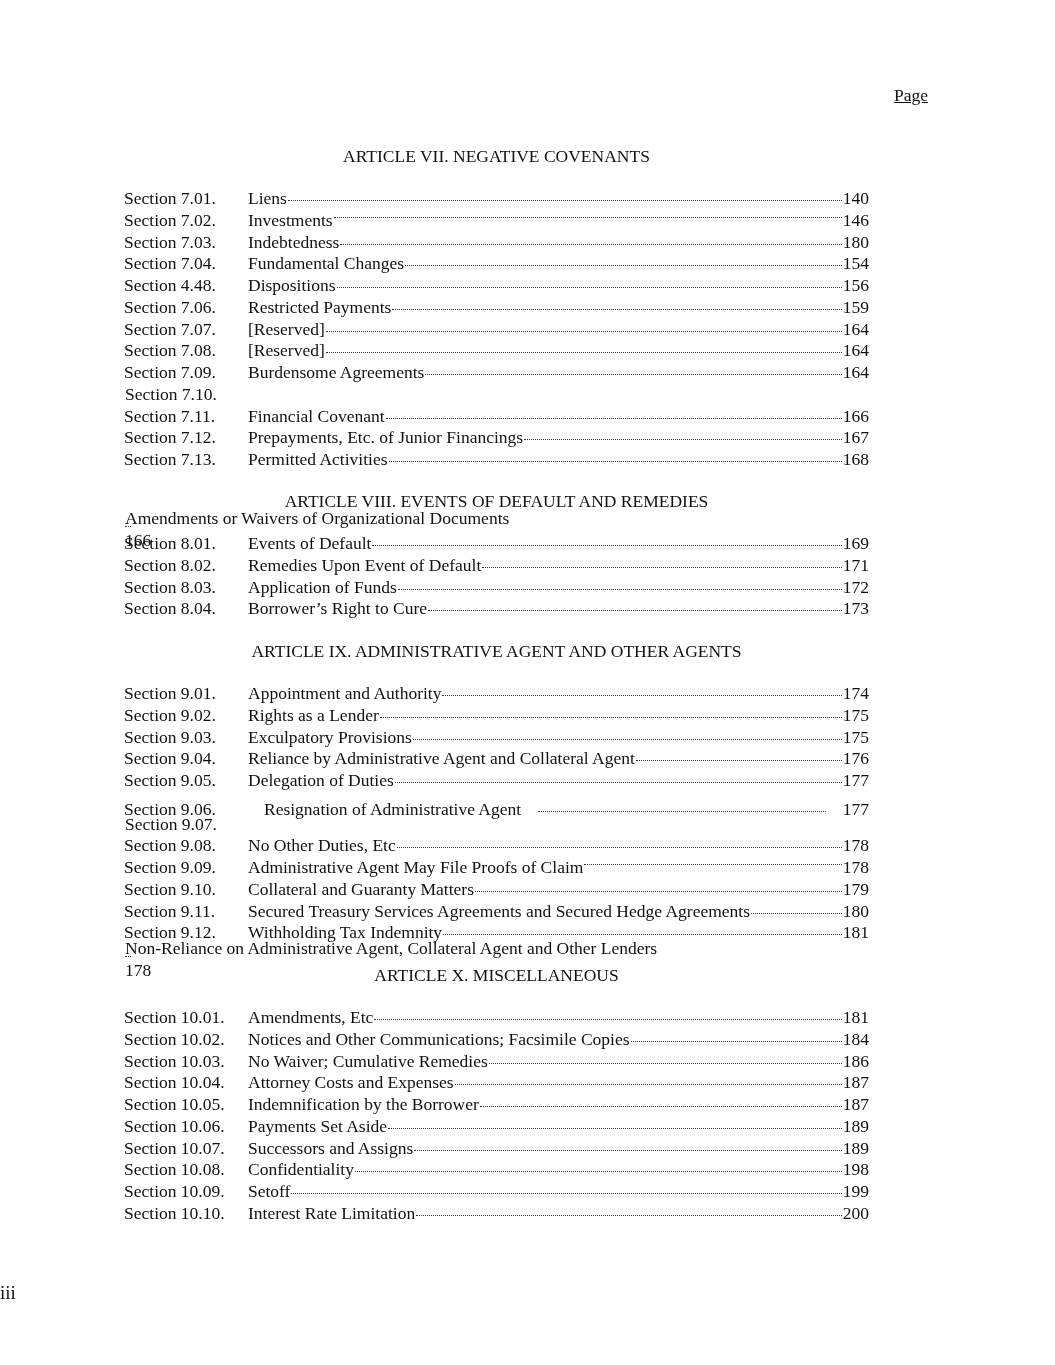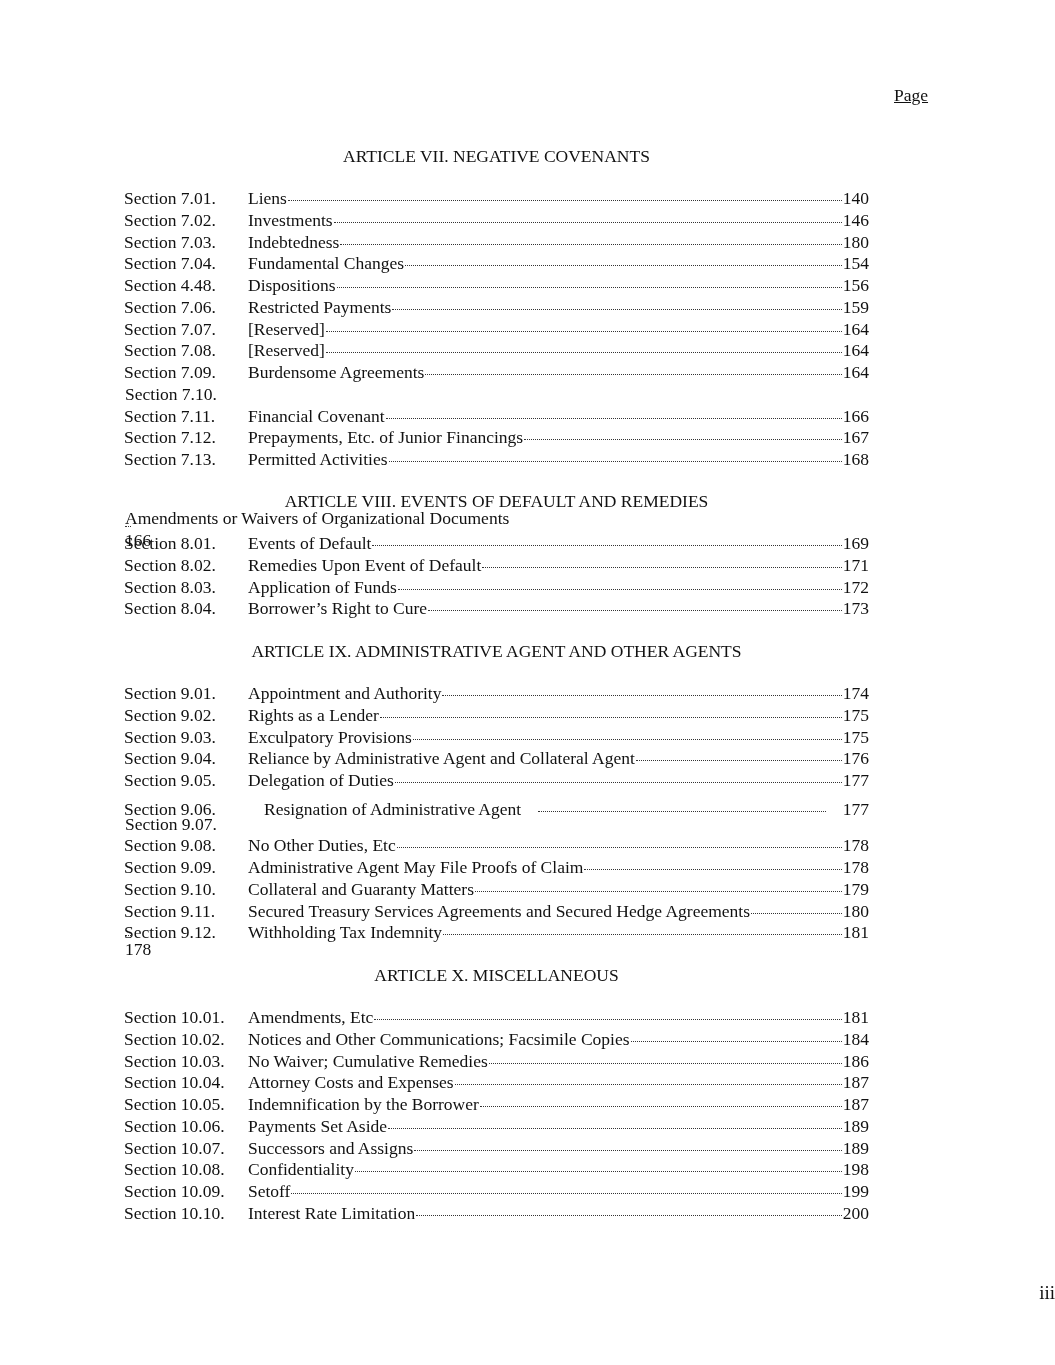--- a/index.html
+++ b/index.html
@@ -23,37 +23,37 @@
   }
   .sec-num { width: 124px; flex: 0 0 124px; }
   .sec-title { flex: 0 0 auto; }
   .leader {
     flex: 1 1 auto; border-bottom: 1px dotted #333; margin: 0 1px;
     height: 0; position: relative; top: -3px; min-width: 6px;
   }
   .page-num { flex: 0 0 auto; text-align: right; min-width: 26px; }
   .footer-page {
     position: absolute; left: 0; width: 1055px; top: 1282px;
-    text-align: right; font-size: 19px; line-height: 22px;
+    text-align: left; font-size: 19px; line-height: 22px;
   }
 </style>
 </head>
 <body>
 
 <div class="page-label">Page</div>
 
 <div id="toc-container">
     <div class="article-heading" style="top: 146px;">ARTICLE VII. NEGATIVE COVENANTS</div>
     <div class="toc-row" style="top: 188px;">
       <span class="sec-num">Section 7.01.</span>
       <span class="sec-title">Liens</span>
       <span class="leader"></span>
       <span class="page-num">140</span>
     </div>
-    <div class="toc-row" style="top: 209.75px;">
+    <div class="toc-row" style="top: 209.75px; align-items: center;">
       <span class="sec-num">Section 7.02.</span>
       <span class="sec-title">Investments</span>
       <span class="leader"></span>
       <span class="page-num">146</span>
     </div>
     <div class="toc-row" style="top: 231.5px;">
       <span class="sec-num">Section 7.03.</span>
       <span class="sec-title">Indebtedness</span>
       <span class="leader"></span>
       <span class="page-num">180</span>
@@ -175,30 +175,31 @@
       <span class="page-num">177</span>
     </div>
     <div class="toc-row" style="top: 799px; gap: 16px;">
       <span class="sec-num">Section 9.06.</span>
       <span class="sec-title">Resignation of Administrative Agent</span>
       <span class="leader"></span>
       <span class="page-num">177</span>
     </div>
     <div class="toc-row" style="top: 813.5px; flex-direction: column;">
       <span class="sec-num">Section 9.07.</span>
+      <span class="sec-title">Non-Reliance on Administrative Agent, Collateral Agent and Other Lenders</span>
       <span class="leader"></span>
       <span class="page-num">178</span>
     </div>
     <div class="toc-row" style="top: 835.25px;">
       <span class="sec-num">Section 9.08.</span>
       <span class="sec-title">No Other Duties, Etc</span>
       <span class="leader"></span>
       <span class="page-num">178</span>
     </div>
-    <div class="toc-row" style="top: 857px;">
+    <div class="toc-row" style="top: 857px; align-items: center;">
       <span class="sec-num">Section 9.09.</span>
       <span class="sec-title">Administrative Agent May File Proofs of Claim</span>
       <span class="leader"></span>
       <span class="page-num">178</span>
     </div>
     <div class="toc-row" style="top: 878.75px;">
       <span class="sec-num">Section 9.10.</span>
       <span class="sec-title">Collateral and Guaranty Matters</span>
       <span class="leader"></span>
       <span class="page-num">179</span>

